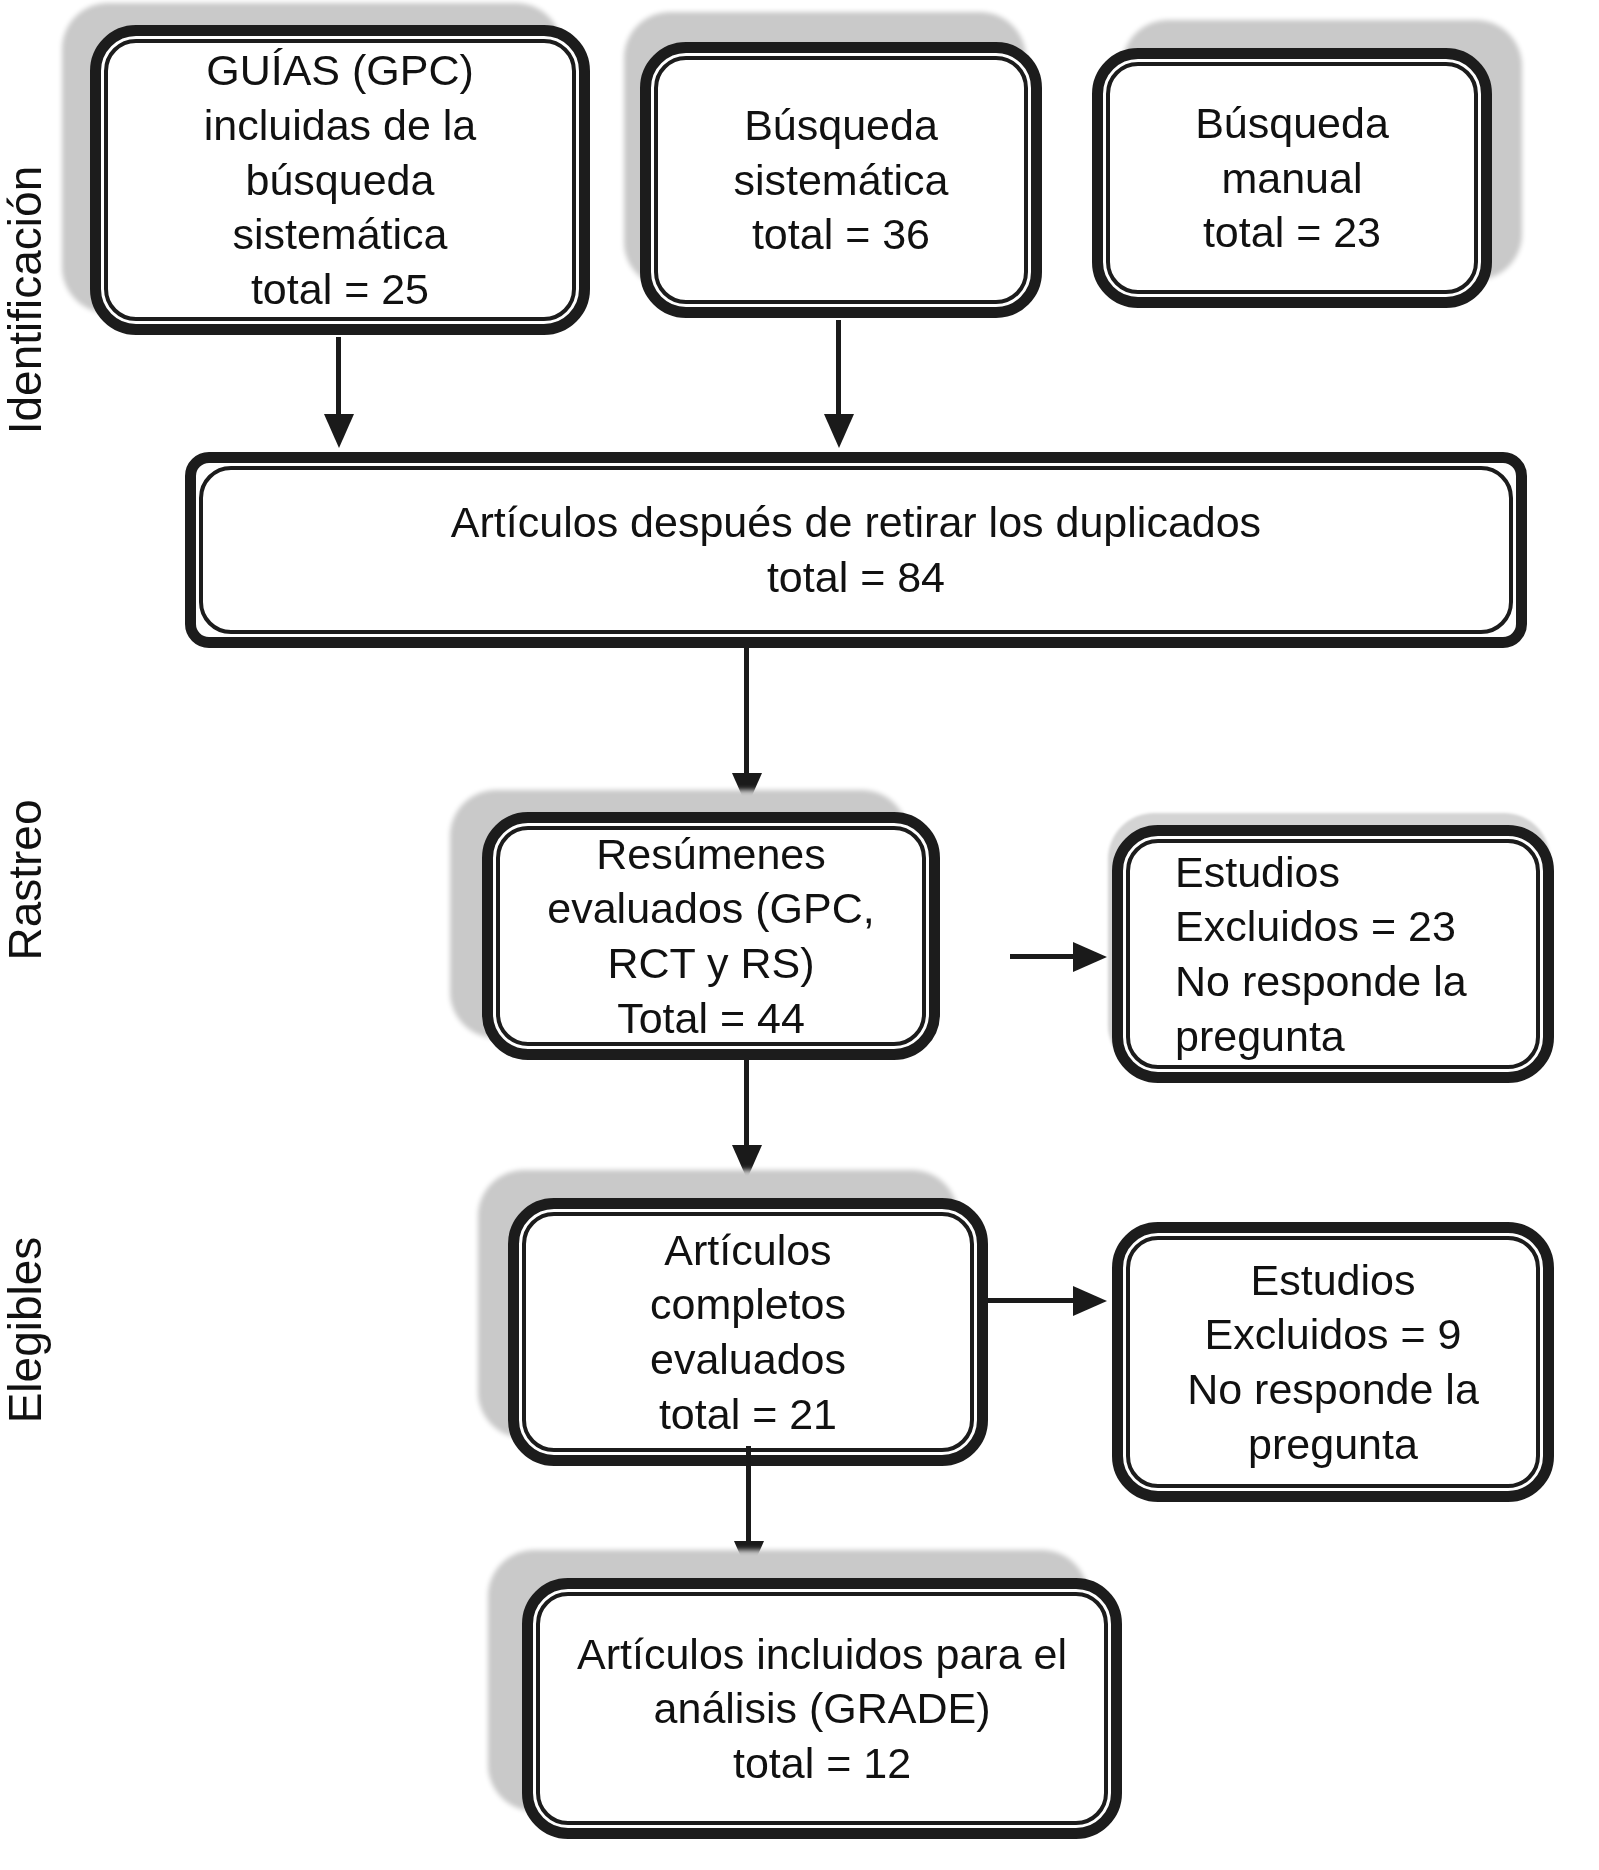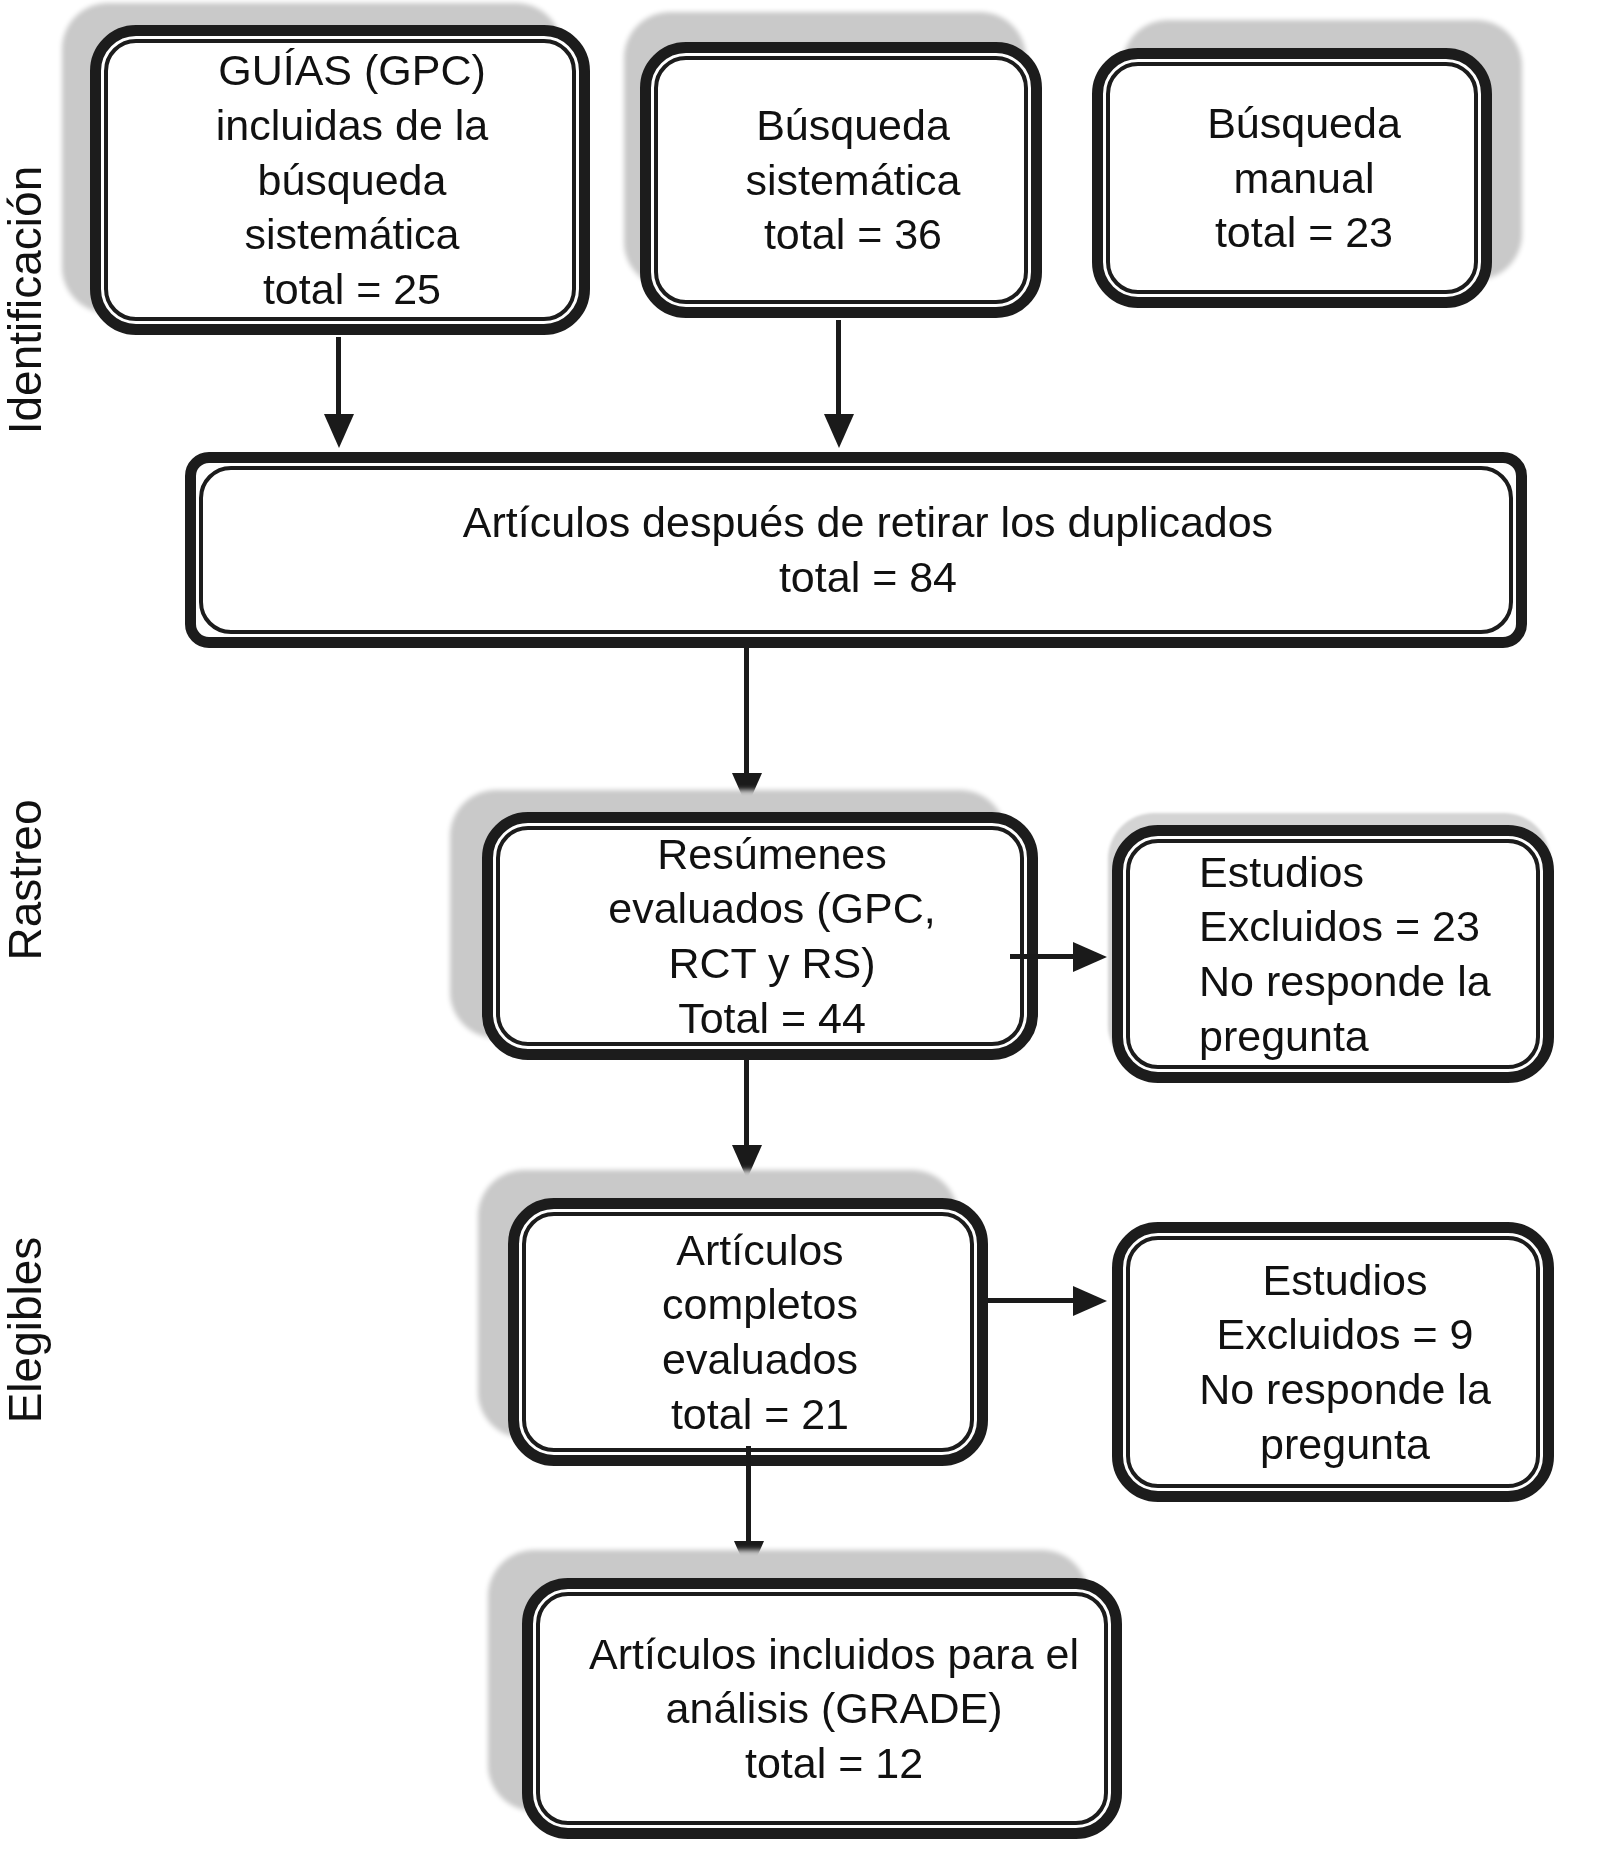--- a/index.html
+++ b/index.html
@@ -16,21 +16,20 @@
   
   .node {
     position: absolute;
     background: #ffffff;
     border: 11px solid #1c1c1c;
     border-radius: 46px;
     box-sizing: border-box;
     display: flex;
     align-items: center;
     justify-content: center;
-    padding-left: 24px;
   }
   .node::before {
     content: "";
     position: absolute;
     inset: 3px;
     border: 4px solid #1c1c1c;
     border-radius: 32px;
     pointer-events: none;
   }
   .node-text {
@@ -41,21 +40,21 @@
     padding: 6px 14px;
   }
   .node.left-align { justify-content: flex-start; }
   .node.left-align .node-text { text-align: left; padding-left: 52px; }
 
   
   .n-guias  { left: 90px;   top: 25px;   width: 500px;  height: 310px; box-shadow: -28px -22px 5px #c9c9c9; }
   .n-bs     { left: 640px;  top: 42px;   width: 402px;  height: 276px; box-shadow: -16px -30px 5px #c9c9c9; }
   .n-bm     { left: 1092px; top: 48px;   width: 400px;  height: 260px; box-shadow: 30px  -28px 5px #c9c9c9; }
   .n-dup    { left: 185px;  top: 452px;  width: 1342px; height: 196px; border-radius: 24px; }
-  .n-res    { left: 482px;  top: 812px;  width: 556px;  height: 248px; box-shadow: -32px -22px 5px #c9c9c9; }
+  .n-res    { left: 482px;  top: 812px;  width: 458px;  height: 248px; box-shadow: -32px -22px 5px #c9c9c9; }
   .n-ex1    { left: 1112px; top: 825px;  width: 442px;  height: 258px; box-shadow: -4px  -12px 3px #d4d4d4; }
   .n-comp   { left: 508px;  top: 1178px; width: 480px;  height: 268px; box-shadow: -30px -28px 5px #c9c9c9; margin-top: 20px; }
   .n-ex2    { left: 1112px; top: 1222px; width: 442px;  height: 280px; }
   .n-grade  { left: 505px;  top: 1578px; width: 600px;  height: 261px; box-shadow: -34px -28px 5px #c9c9c9; margin-left: 17px; }
 
   
   .vline { position: absolute; width: 5px; background: #1a1a1a; }
   .hline { position: absolute; height: 5px; background: #1a1a1a; }
   .head-down {
     position: absolute; width: 0; height: 0;

